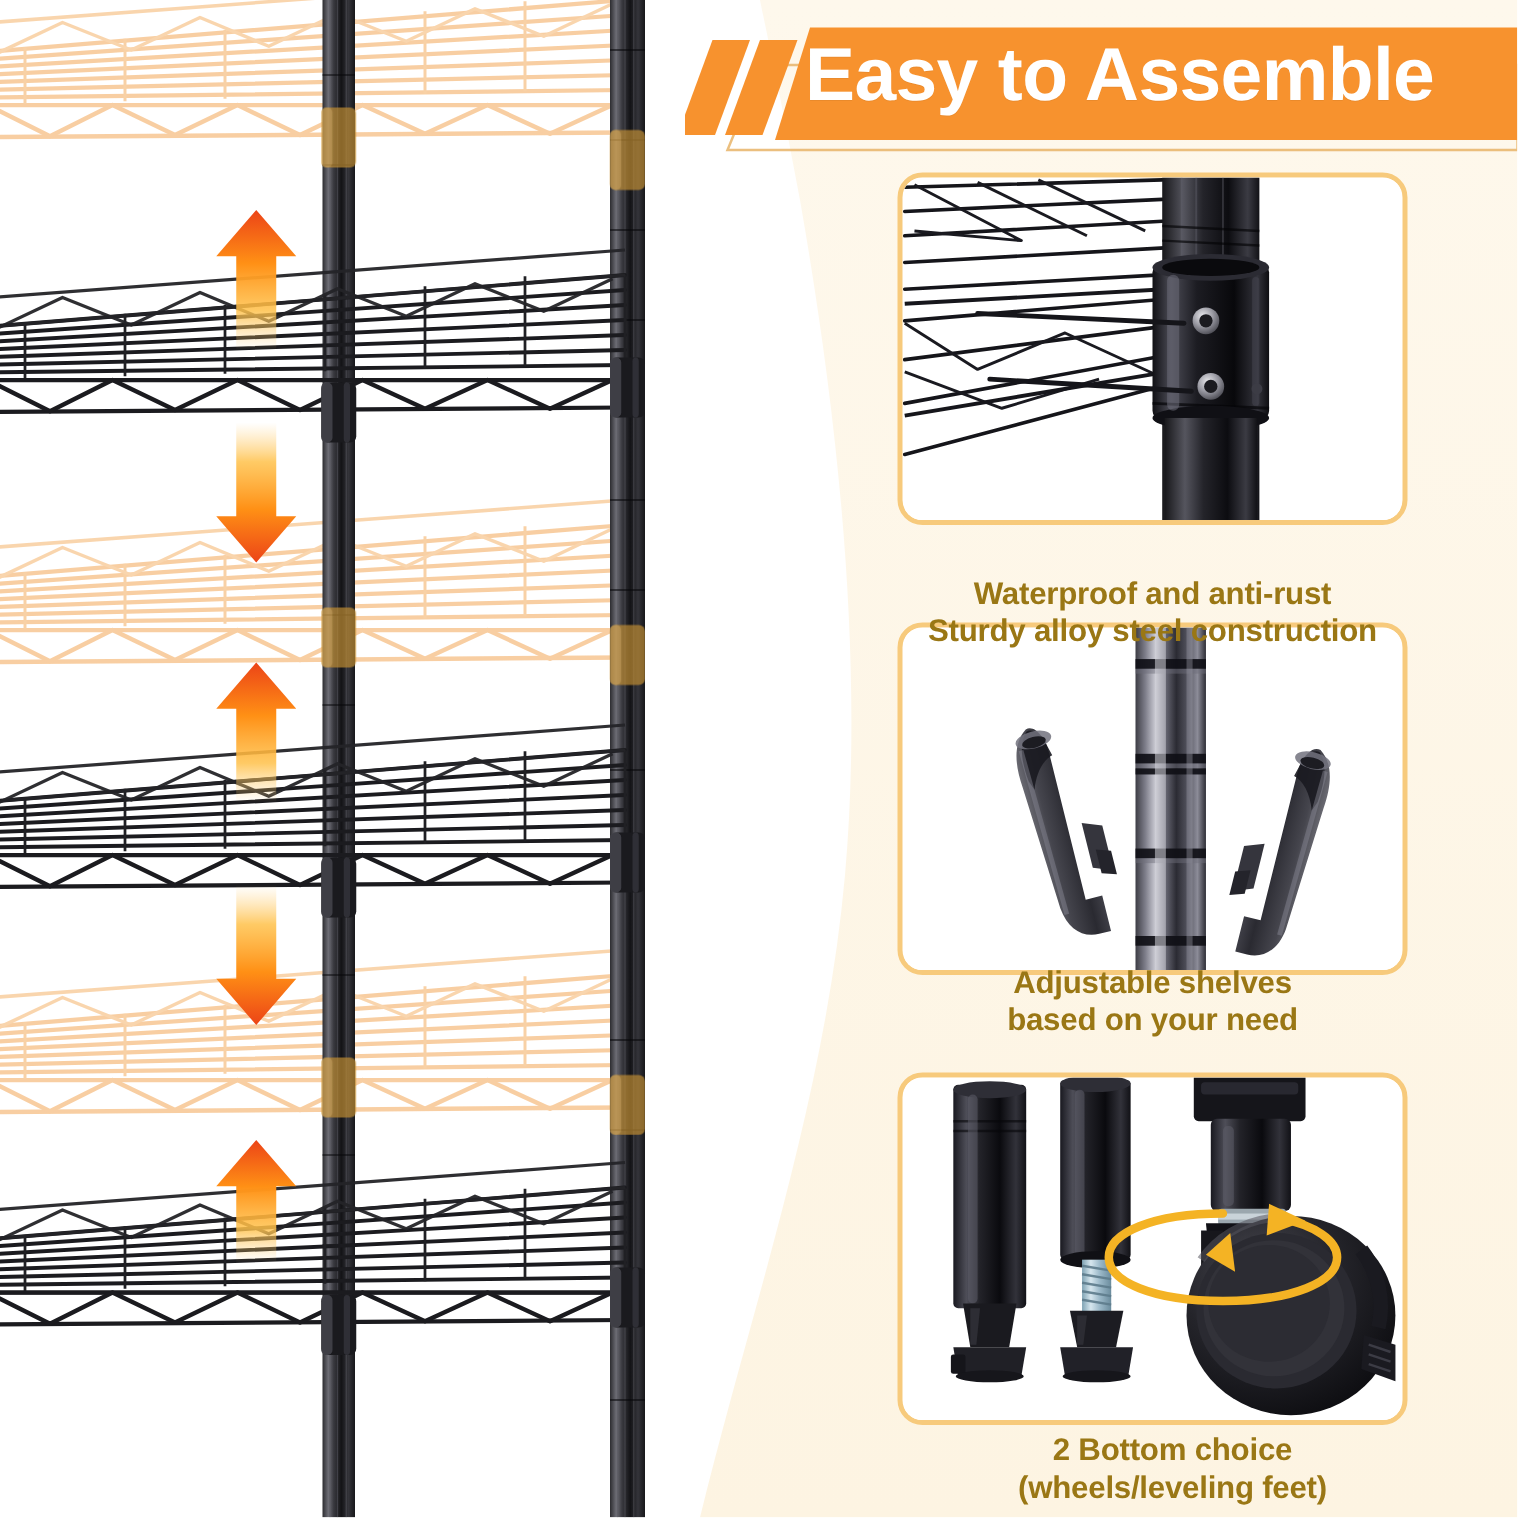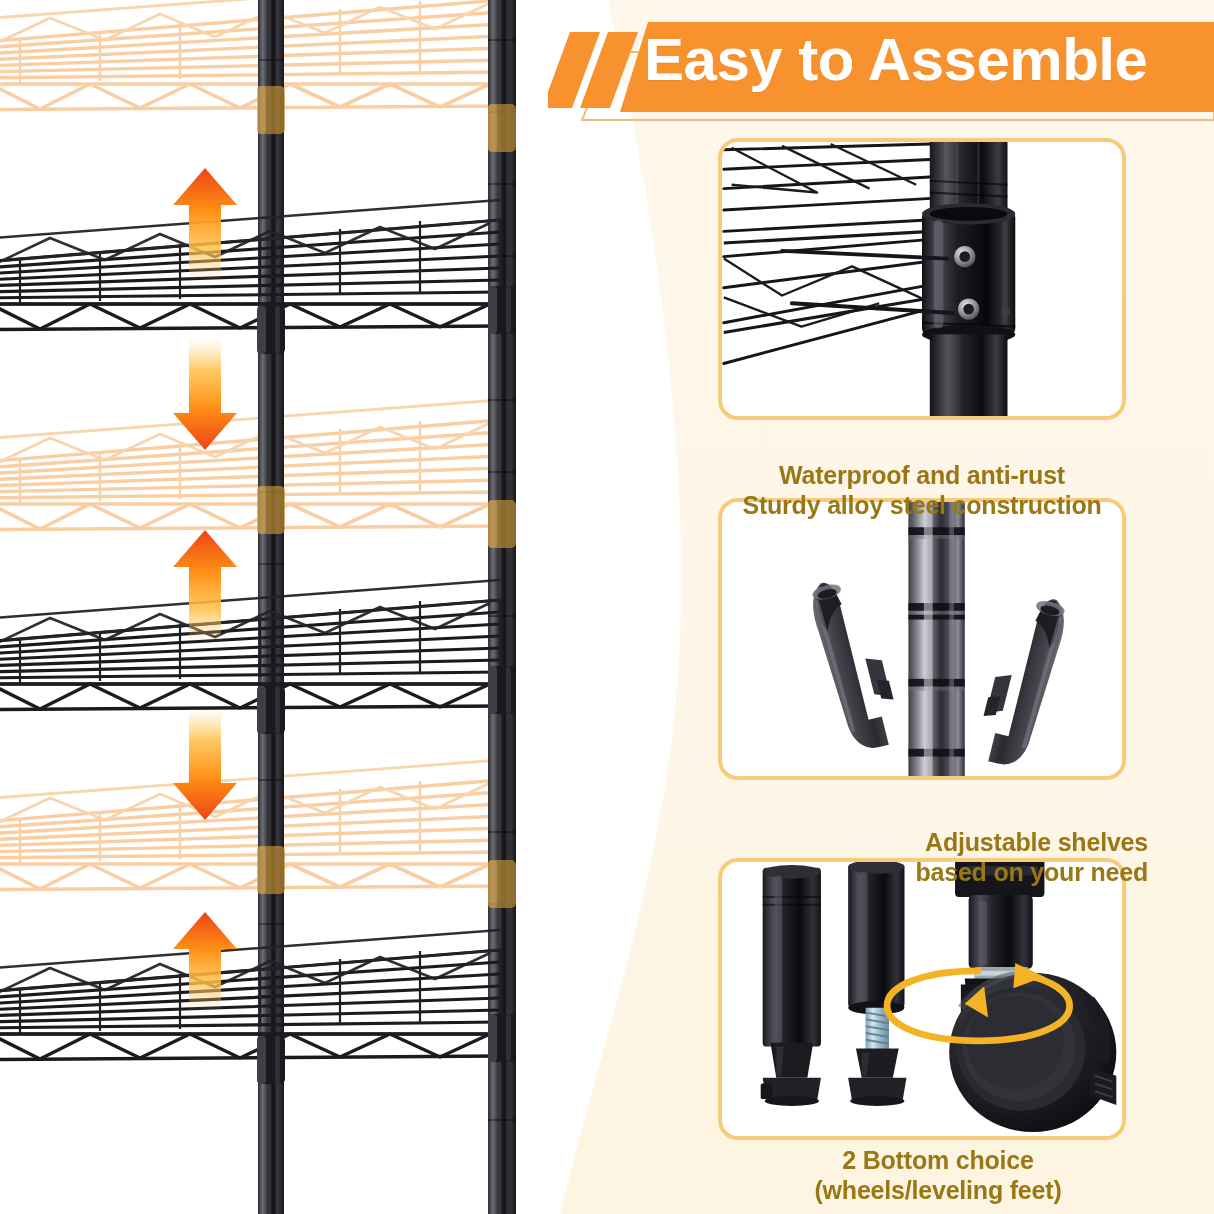--- a/index.html
+++ b/index.html
@@ -91,21 +91,21 @@
     z-index: 30;
     text-align: center;
     color: #9a7715;
     font-size: 25px;
     font-weight: bold;
     line-height: 1.18;
     letter-spacing: -0.2px;
     white-space: pre-line;
   }
   .cap-1 { left: 696px; top: 424px;  width: 452px; margin-top: 37px; }
-  .cap-2 { left: 696px; top: 828px;  width: 452px; text-align: right; }
+  .cap-2 { left: 696px; top: 772px;  width: 452px; }
   .cap-3 { left: 712px; top: 1146px; width: 452px; }
 </style>
 </head>
 <body>
 
 <div id="stage">
 
   <svg class="bg-cream" viewBox="0 0 1214 1214">
     <defs>
       <linearGradient id="creamGrad" x1="0" y1="0" x2="0" y2="1">

